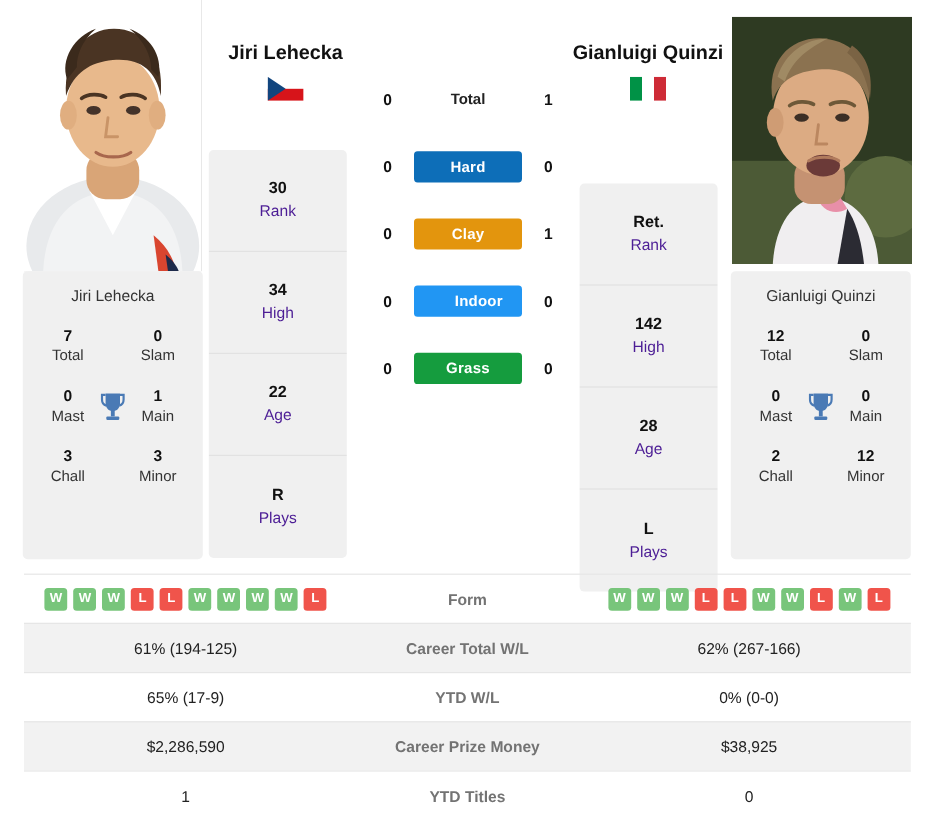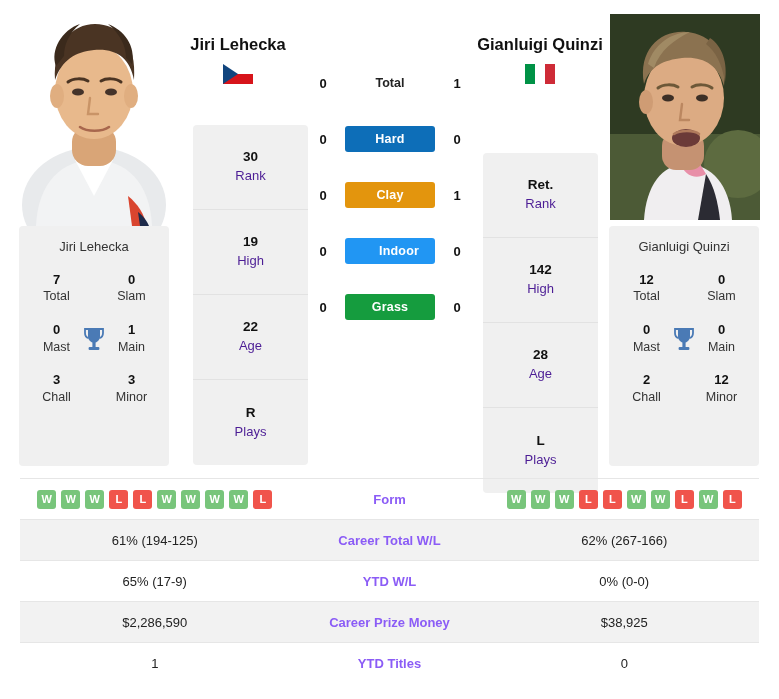--- a/index.html
+++ b/index.html
@@ -66,21 +66,21 @@
 
   
   .stat-col {
     position: absolute;
     width: 115px;
     top: 125px;
     background: #f0f0f0;
     border-radius: 4px;
     overflow: hidden;
   }
-  .stat-col-left  { left: 193px; }
+  .stat-col-left  { left: 174px; }
   .stat-col-right { left: 483px; margin-top: 28px; }
 
   .stat-box {
     height: 85px;
     display: flex;
     flex-direction: column;
     align-items: center;
     justify-content: center;
     border-bottom: 1px solid #e2e2e2;
   }
@@ -147,21 +147,21 @@
     flex: 1 1 0;
     text-align: center;
     font-size: 13px;
     color: #222;
   }
   .tcell-m {
     width: 200px;
     text-align: center;
     font-size: 13px;
     font-weight: bold;
-    color: #8b5cf6;
+    color: #737373;
   }
 
   .form-badges {
     display: flex;
     gap: 5px;
     justify-content: center;
     align-items: center;
   }
   .fb {
     width: 19px; height: 19px;
@@ -328,21 +328,21 @@
         </svg>
       </div>
     </div>
 
     <div class="stat-col stat-col-left">
       <div class="stat-box">
         <div class="stat-val">30</div>
         <div class="stat-lab">Rank</div>
       </div>
       <div class="stat-box">
-        <div class="stat-val">19</div>
+        <div class="stat-val">34</div>
         <div class="stat-lab">High</div>
       </div>
       <div class="stat-box">
         <div class="stat-val">22</div>
         <div class="stat-lab">Age</div>
       </div>
       <div class="stat-box">
         <div class="stat-val">R</div>
         <div class="stat-lab">Plays</div>
       </div>

